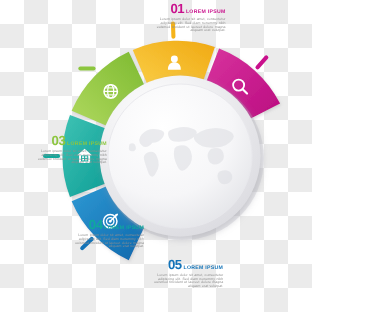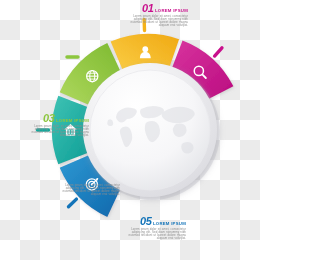--- a/index.html
+++ b/index.html
@@ -35,21 +35,20 @@
     display: flex;
     align-items: baseline;
     gap: 1.5px;
     white-space: nowrap;
   }
   .label .num {
     font-size: 11px;
     font-weight: bold;
     line-height: 11px;
     letter-spacing: -0.4px;
-    font-style: italic;
   }
   .label .ttl {
     font-size: 4.3px;
     font-weight: bold;
     letter-spacing: 0.25px;
     line-height: 5px;
   }
   .label .body {
     margin-top: 1px;
     font-size: 2.9px;
@@ -186,20 +185,24 @@
 
   <div class="label right-align" id="lbl-03">
     <div class="head">
       <span class="num" style="color: rgb(140, 198, 62);">03</span>
       <span class="ttl" style="color: rgb(140, 198, 62);">LOREM IPSUM</span>
     </div>
     <div class="body">Lorem ipsum dolor sit amet, consectetur adipiscing elit. Sed diam nonummy nibh euismod tincidunt ut laoreet dolore magna aliquam erat volutpat.</div>
   </div>
 
   <div class="label right-align" id="lbl-04">
+    <div class="head">
+      <span class="num" style="color: rgb(15, 169, 156);">04</span>
+      <span class="ttl" style="color: rgb(15, 169, 156);">LOREM IPSUM</span>
+    </div>
     <div class="body">Lorem ipsum dolor sit amet, consectetur adipiscing elit. Sed diam nonummy nibh euismod tincidunt ut laoreet dolore magna aliquam erat volutpat.</div>
   </div>
 
   <div class="label right-align" id="lbl-05">
     <div class="head">
       <span class="num" style="color: rgb(18, 115, 184); margin-left: 48px;">05</span>
       <span class="ttl" style="color: rgb(18, 115, 184);">LOREM IPSUM</span>
     </div>
     <div class="body">Lorem ipsum dolor sit amet, consectetur adipiscing elit. Sed diam nonummy nibh euismod tincidunt ut laoreet dolore magna aliquam erat volutpat.</div>
   </div>

